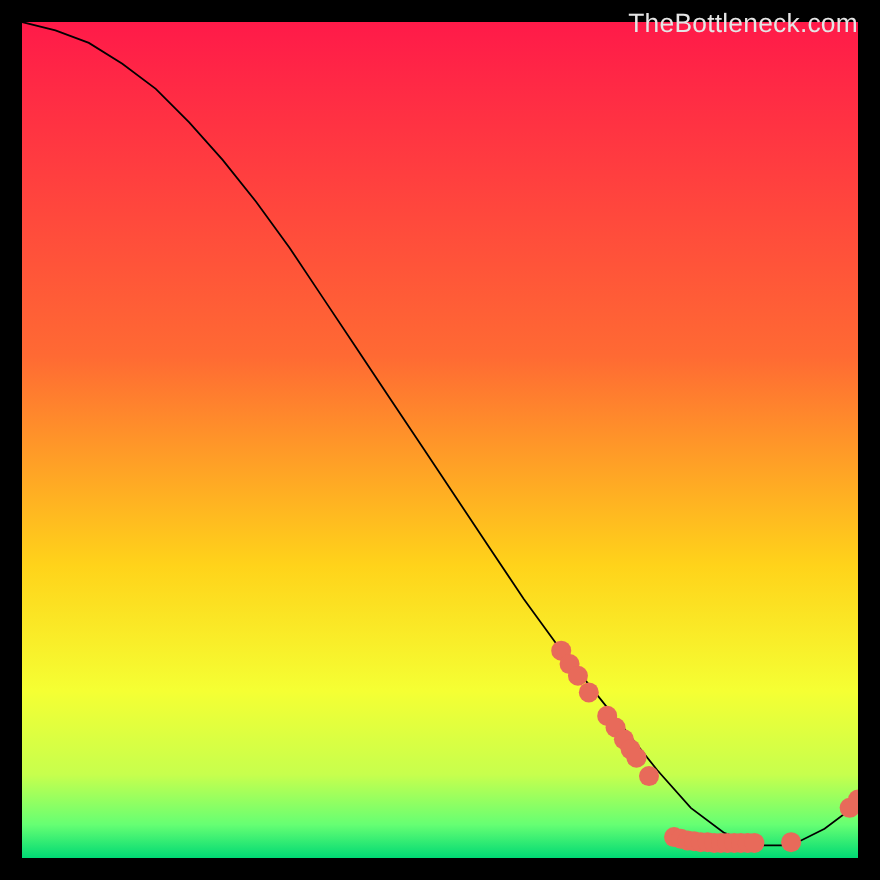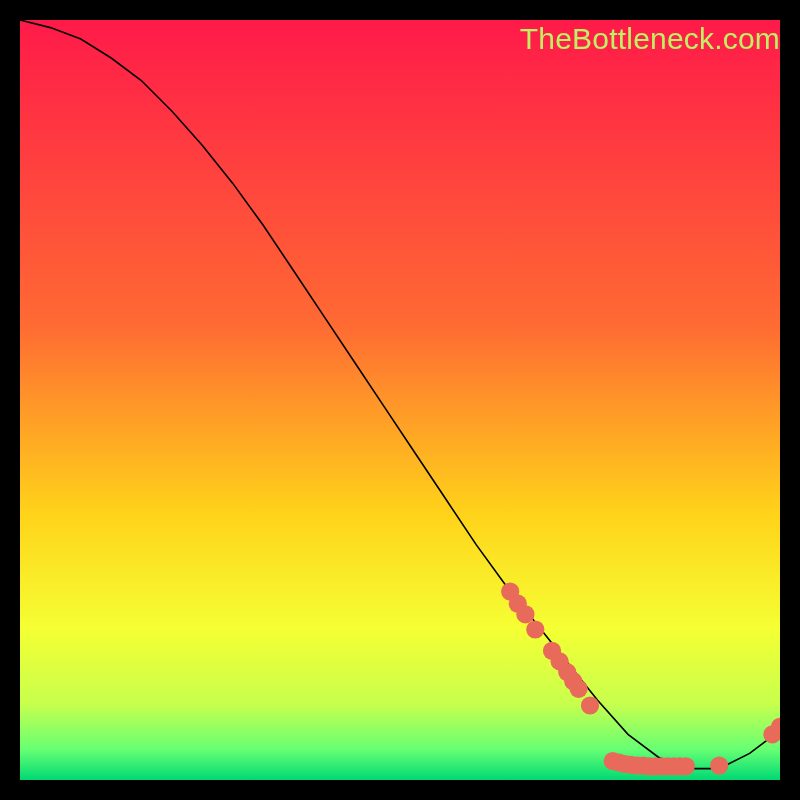--- a/index.html
+++ b/index.html
@@ -11,24 +11,24 @@
     overflow: hidden;
     font-family: Arial, Helvetica, sans-serif;
   }
   .stage {
     position: relative;
     width: 800px;
     height: 800px;
   }
   .watermark {
     position: absolute;
-    top: 22px;
+    top: 8px;
     right: 20px;
-    color: #bef264;
-    font-size: 30px;
+    color: #e5e5e5;
+    font-size: 24px;
     font-weight: 400;
     letter-spacing: 0.2px;
     z-index: 10;
   }
   svg.plot {
     position: absolute;
     left: 20px;
     top: 20px;
     width: 760px;
     height: 760px;

